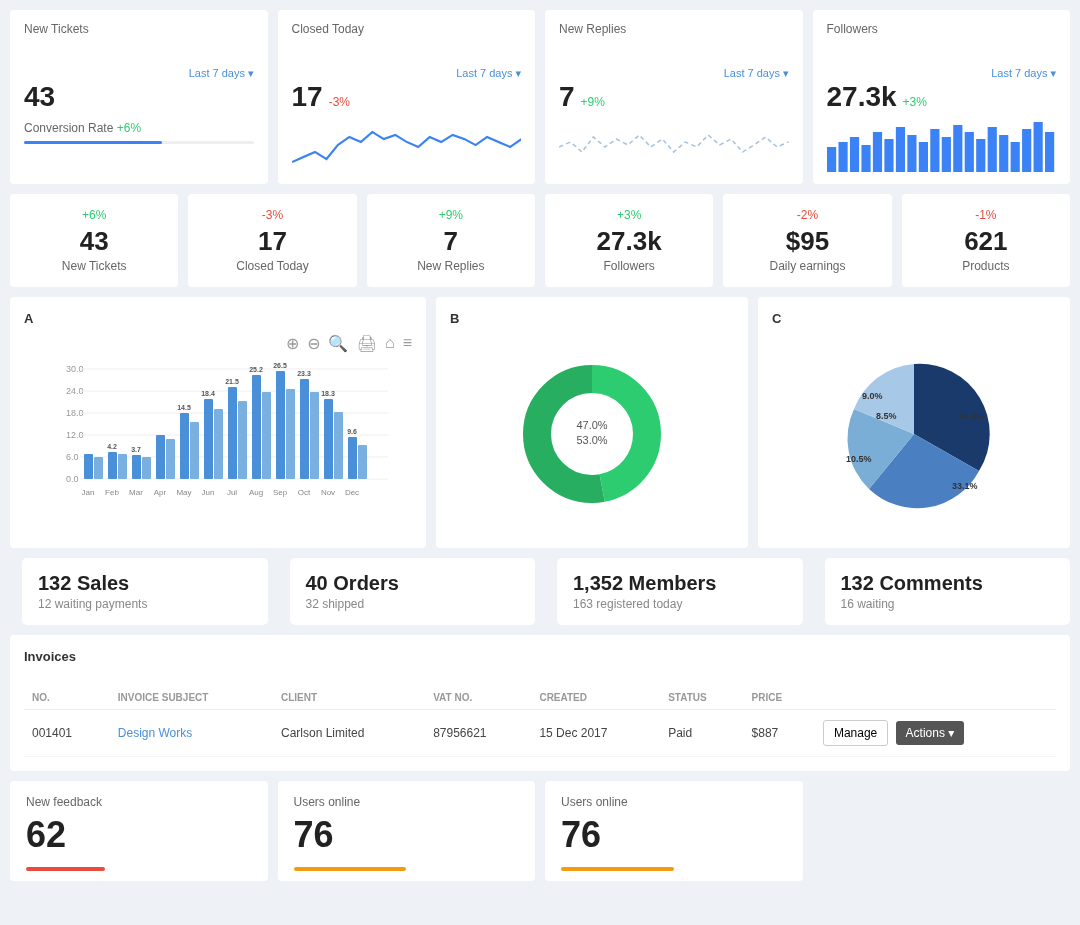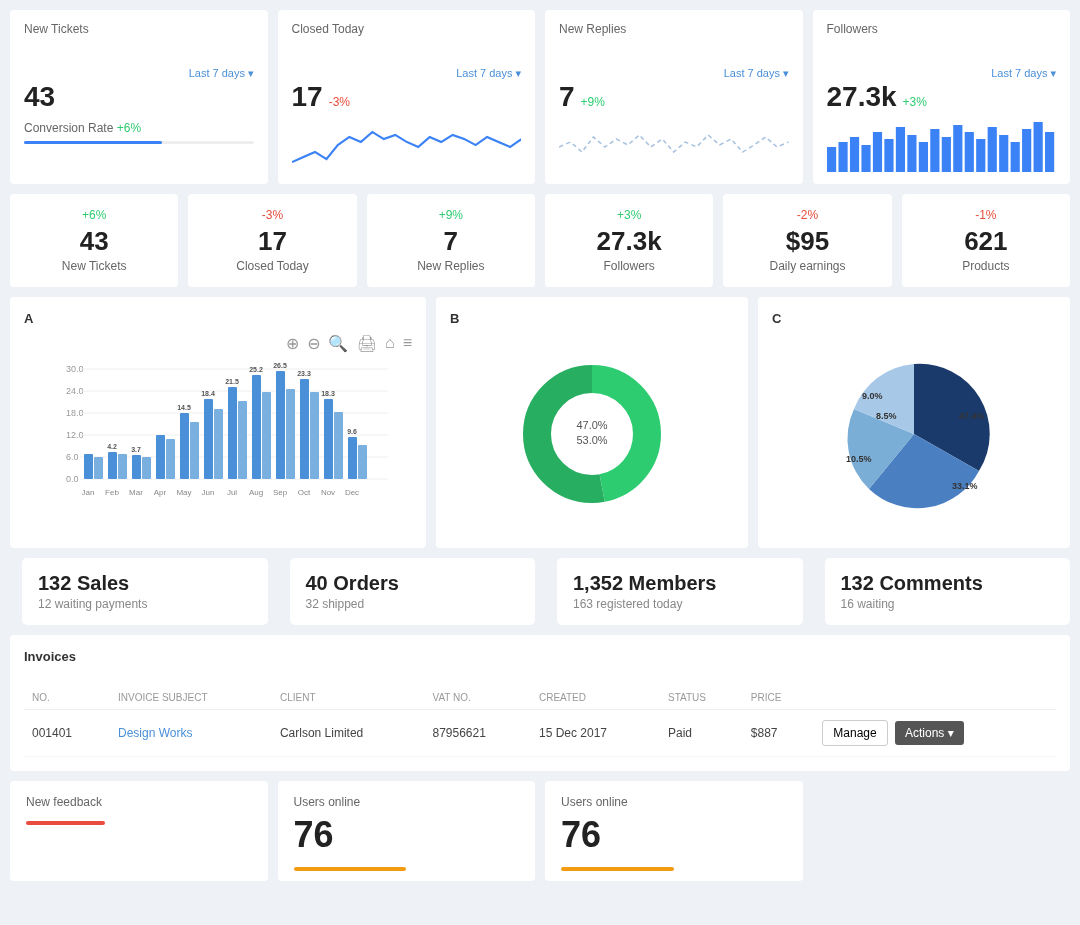--- a/index.html
+++ b/index.html
@@ -45,21 +45,21 @@
     
     .summary-cards { display: grid; grid-template-columns: repeat(4, 1fr); gap: 10px; margin-bottom: 10px; }
     .summary-card { background: #fff; border-radius: 5px; padding: 14px 16px; margin-left: 12px; }
     .summary-card .s-main { font-size: 20px; font-weight: 700; color: #222; }
     .summary-card .s-sub { font-size: 12px; color: #888; margin-top: 2px; }
 
     
     .invoices-section { background: #fff; border-radius: 4px; padding: 14px; margin-bottom: 10px; }
     .invoices-section h3 { font-size: 13px; font-weight: 600; margin-bottom: 22px; }
     .inv-table { width: 100%; border-collapse: collapse; }
-    .inv-table th { font-size: 10px; color: #999; text-transform: uppercase; font-weight: 400; padding: 6px 8px; border-bottom: 1px solid #eee; text-align: left; }
+    .inv-table th { font-size: 10px; color: #999; text-transform: uppercase; font-weight: 700; padding: 6px 8px; border-bottom: 1px solid #eee; text-align: left; }
     .inv-table td { font-size: 12px; padding: 10px 8px; border-bottom: 1px solid #f5f5f5; color: #444; }
     .inv-table td.inv-link { color: #4a90d9; cursor: pointer; }
     .btn-manage { background: #fff; border: 1px solid #ccc; padding: 5px 10px; font-size: 12px; border-radius: 3px; cursor: pointer; margin-right: 4px; }
     .btn-actions { background: #555; color: #fff; border: none; padding: 5px 10px; font-size: 12px; border-radius: 3px; cursor: pointer; }
 
     
     .bottom-cards { display: grid; grid-template-columns: repeat(4, 1fr); gap: 10px; }
     .bottom-card { background: #fff; border-radius: 4px; padding: 14px 16px 10px; }
     .bottom-card .b-title { font-size: 12px; color: #666; margin-bottom: 6px; }
     .bottom-card .b-val { font-size: 36px; font-weight: 700; color: #222; line-height: 1.1; }
@@ -371,20 +371,21 @@
             <button class="btn-actions">Actions ▾</button>
           </td>
         </tr>
       </tbody>
     </table>
   </div>
 
   <div class="bottom-cards">
     <div class="bottom-card">
       <div class="b-title">New feedback</div>
+      <div class="b-val">62</div>
       <div class="b-bar" style="background:#e74c3c;width:35%"></div>
     </div>
     <div class="bottom-card">
       <div class="b-title">Users online</div>
       <div class="b-val">76</div>
       <div class="b-bar" style="background:#f39c12;width:50%"></div>
     </div>
     <div class="bottom-card">
       <div class="b-title">Users online</div>
       <div class="b-val">76</div>

